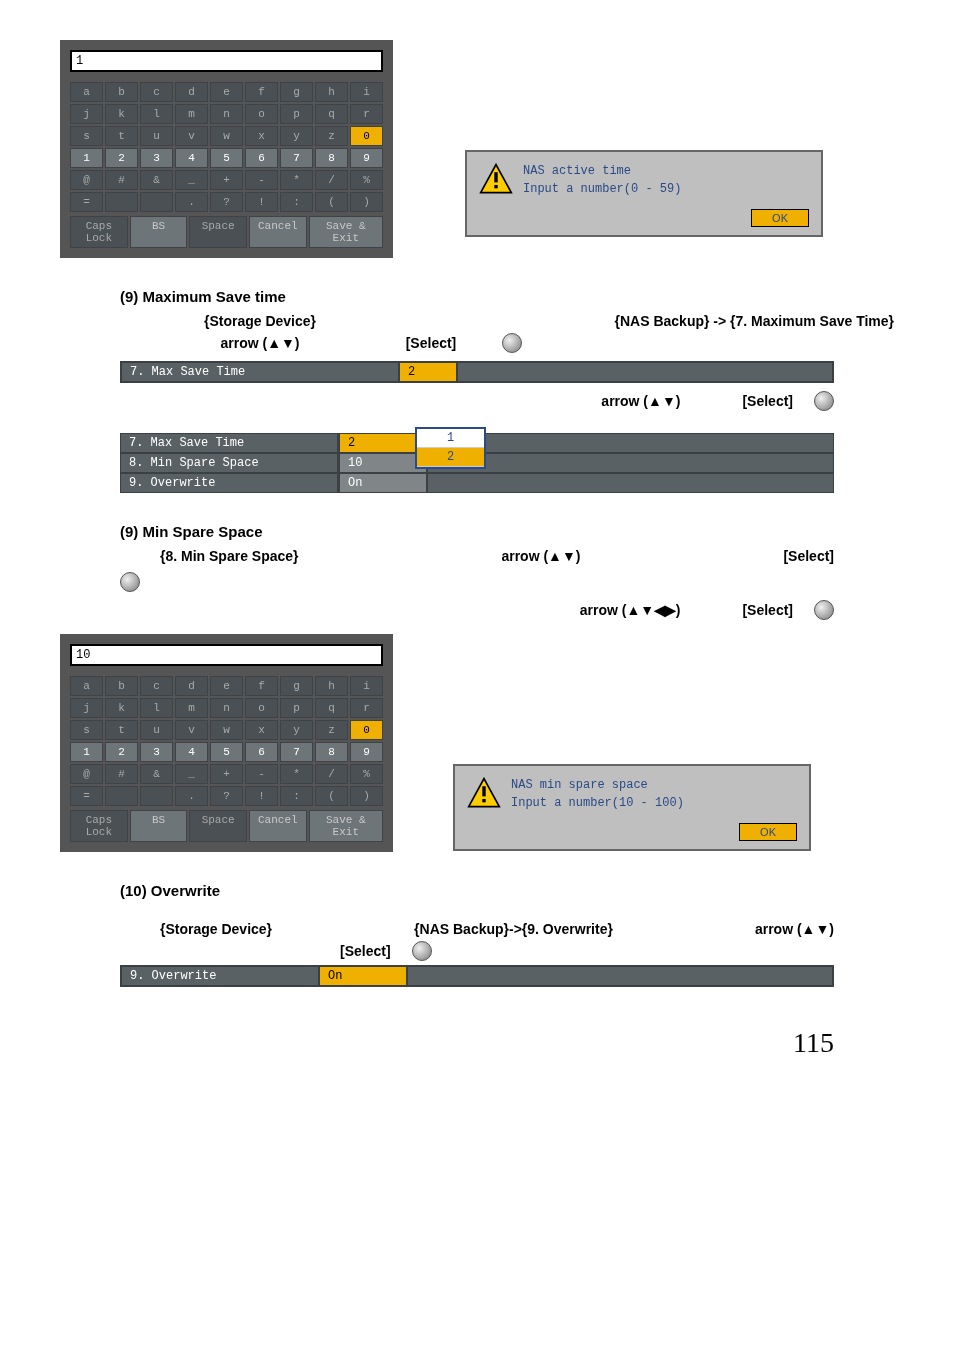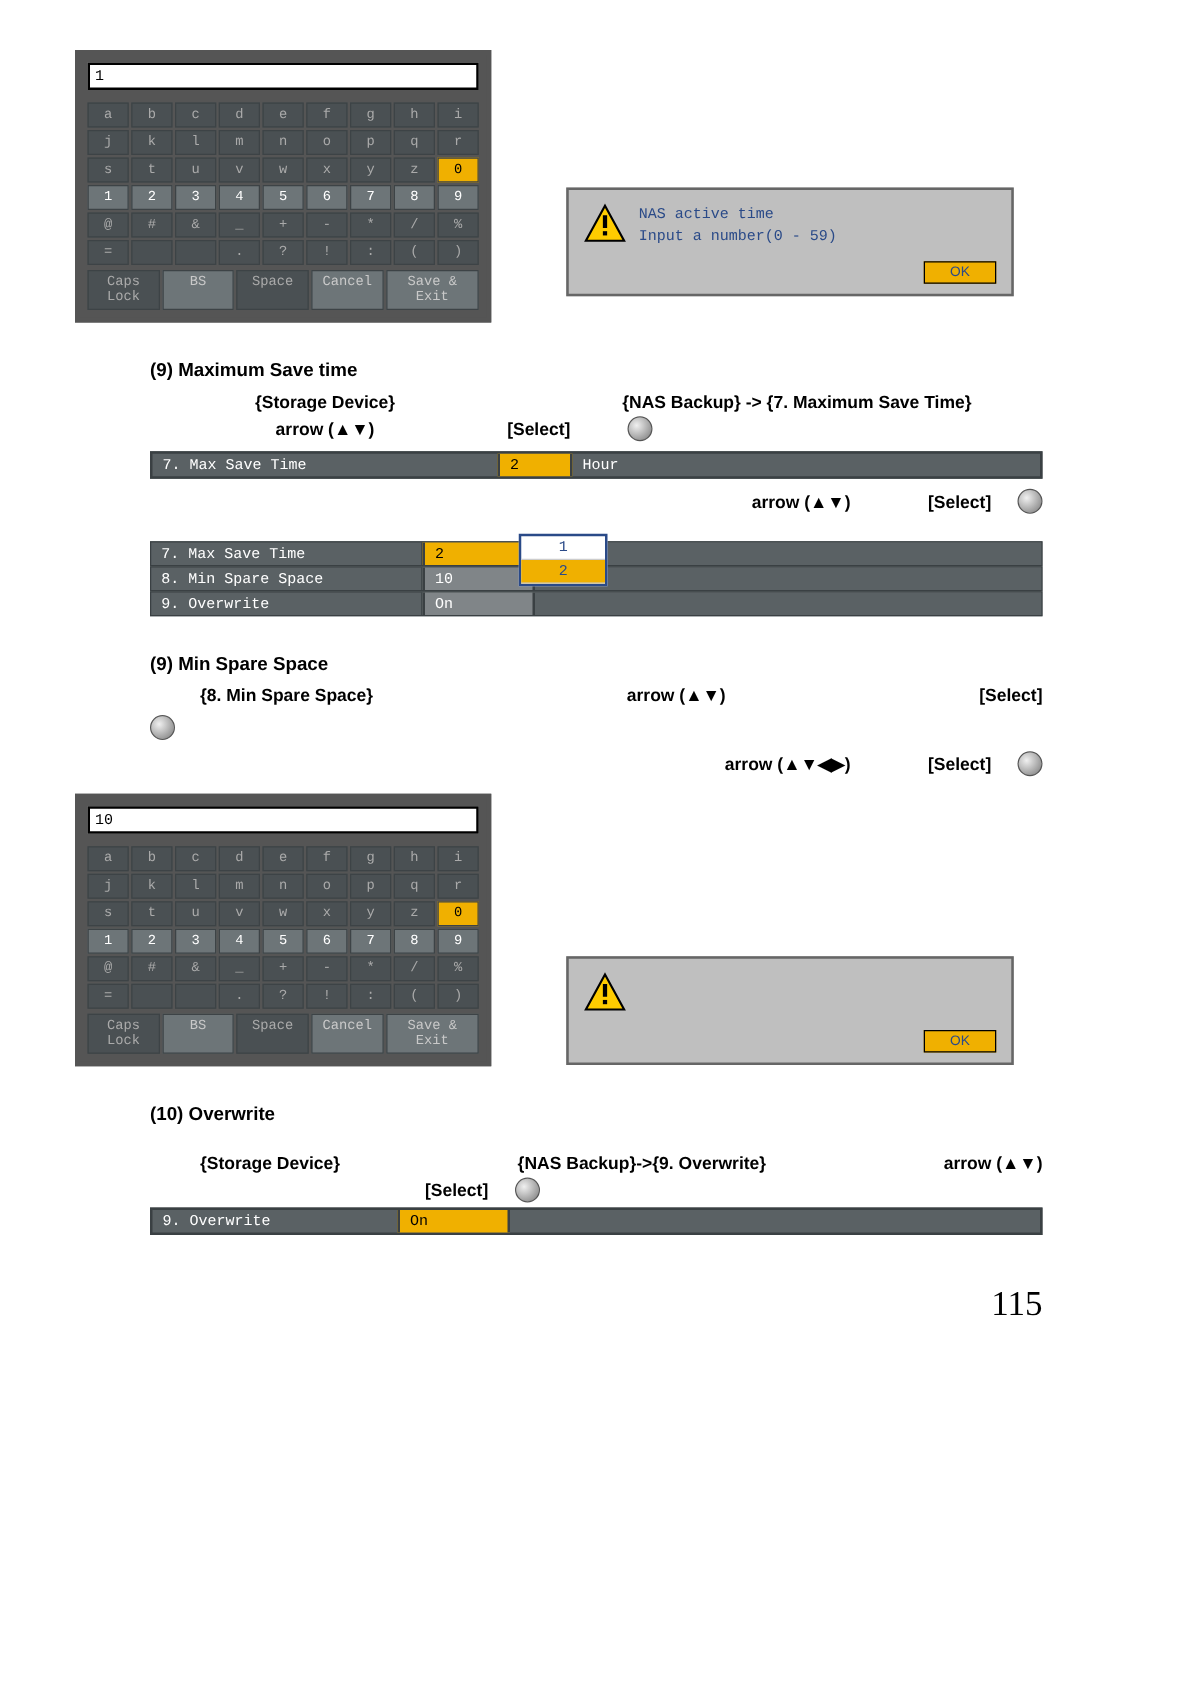--- a/index.html
+++ b/index.html
@@ -302,21 +302,21 @@
       </div>
     <div class="kb-bottom" id="kb1-bottom">
         <div class="key dark">Caps Lock</div>
         <div class="key">BS</div>
         <div class="key dark">Space</div>
         <div class="key">Cancel</div>
         <div class="key wide">Save &amp; Exit</div>
       </div>
   </div>
   <div style="flex:0 0 20px;"></div>
-  <div class="dialog" style="margin-top:110px;">
+  <div class="dialog" style="margin-top:110px;margin-left:12px;">
     <div class="dialog-content">
       <span class="warn-icon">
         <svg viewBox="0 0 40 40">
             <polygon points="20,3 38,36 2,36" fill="#ffcc00" stroke="#000" stroke-width="2"></polygon>
             <rect x="18" y="12" width="4" height="12" fill="#000"></rect>
             <rect x="18" y="27" width="4" height="4" fill="#000"></rect>
           </svg>
       </span>
       <div class="dialog-text">
         <div>NAS active time</div>
@@ -325,32 +325,31 @@
     </div>
     <button class="dialog-ok">OK</button>
     <div style="clear:both"></div>
   </div>
 </div>
 
 
 <div class="section-heading">(9) Maximum Save time</div>
 <div class="nav-line">
   <span style="flex:0 0 200px;text-align:center;">{Storage Device}</span>
-  <span style="flex:1;text-align:center;">{NAS Backup} -&gt; {7. Maximum Save Time}</span>
+  <span style="flex:1;text-align:right;">{NAS Backup} -&gt; {7. Maximum Save Time}</span>
 </div>
 <div class="nav-line">
   <span style="flex:0 0 200px;text-align:center;">arrow (▲▼)</span>
   <span style="flex:0 0 100px;text-align:center;">[Select]</span>
   <span class="select-icon"></span>
 </div>
 
 <div class="menu-bar">
   <div class="menu-label narrow">7. Max Save Time</div>
   <div class="menu-value">2</div>
-  <div class="menu-unit">Hour</div>
 </div>
 
 <div class="nav-line right">
   <span>arrow (▲▼)</span>
   <span style="width:20px"></span>
   <span>[Select]</span>
   <span class="select-icon"></span>
 </div>
 
 <div class="spacer"></div>
@@ -467,20 +466,24 @@
   <div style="flex:0 0 20px;"></div>
   <div class="dialog" style="margin-top:130px;">
     <div class="dialog-content">
       <span class="warn-icon">
         <svg viewBox="0 0 40 40">
             <polygon points="20,3 38,36 2,36" fill="#ffcc00" stroke="#000" stroke-width="2"></polygon>
             <rect x="18" y="12" width="4" height="12" fill="#000"></rect>
             <rect x="18" y="27" width="4" height="4" fill="#000"></rect>
           </svg>
       </span>
+      <div class="dialog-text">
+        <div>NAS min spare space</div>
+        <div>Input a number(10 - 100)</div>
+      </div>
     </div>
     <button class="dialog-ok">OK</button>
     <div style="clear:both"></div>
   </div>
 </div>
 
 
 <div class="section-heading">(10) Overwrite</div>
 <div class="spacer"></div>
 <div class="nav-line" style="justify-content:space-between;margin-right:60px;">

